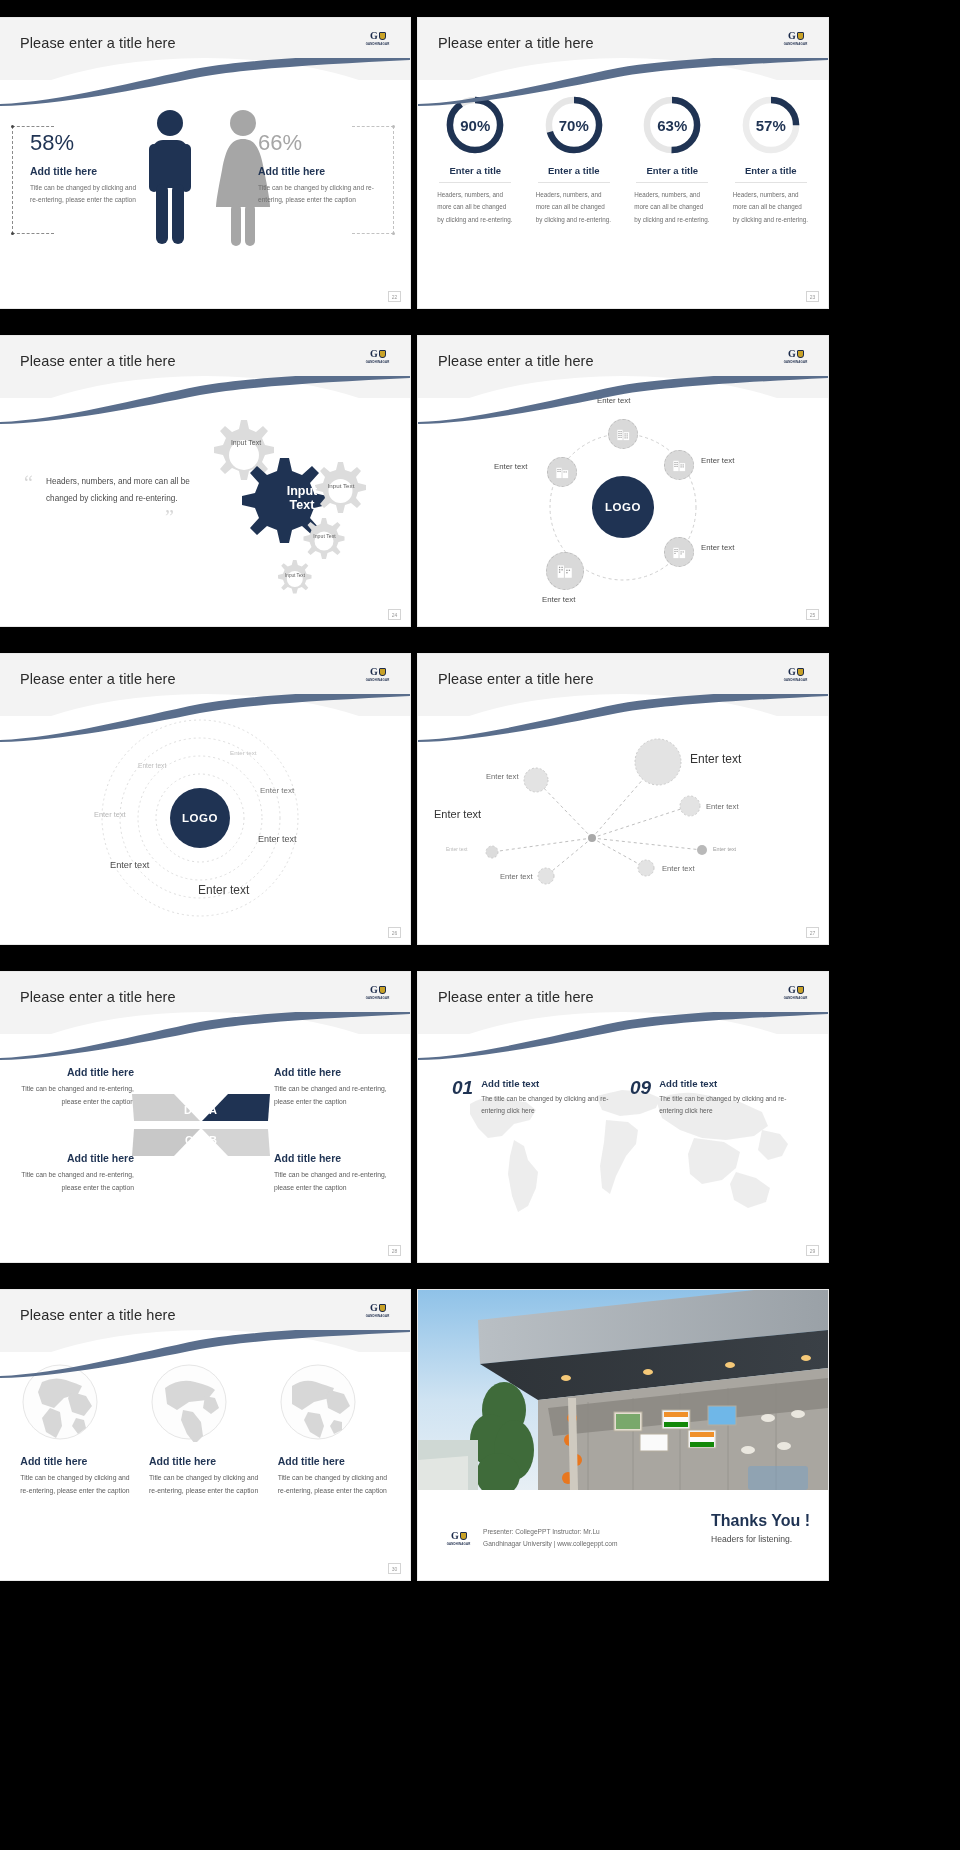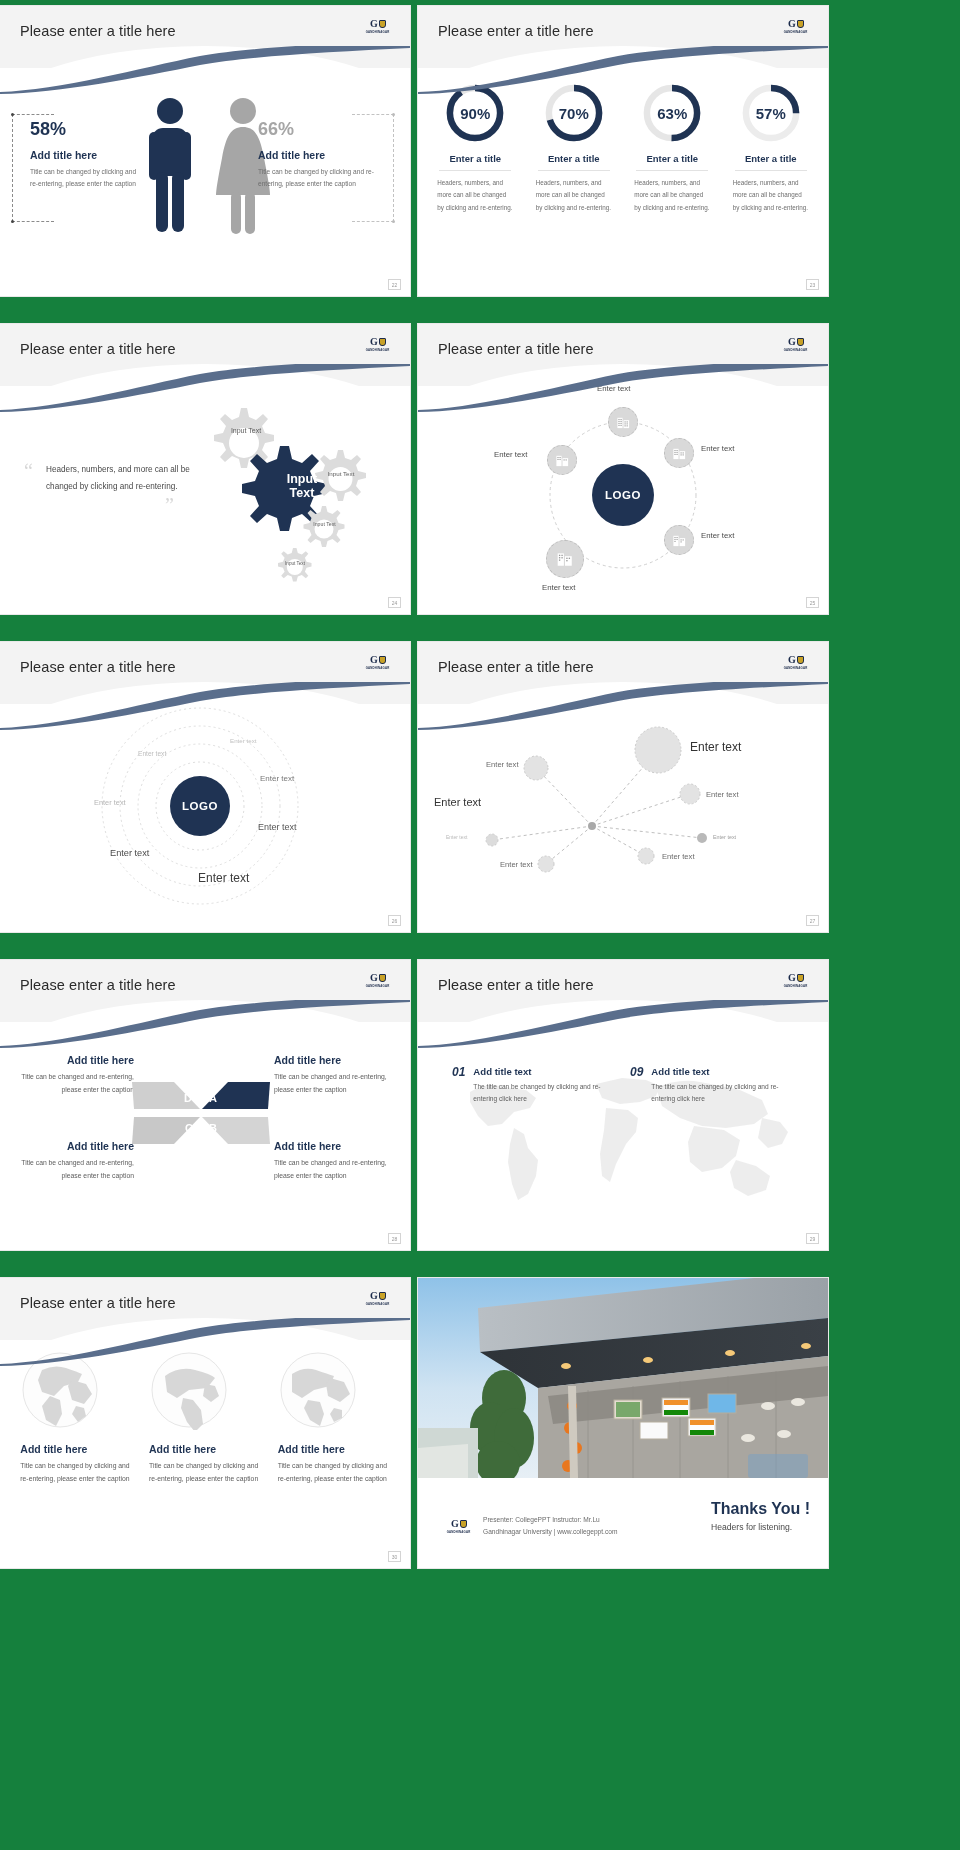--- a/index.html
+++ b/index.html
@@ -10,22 +10,22 @@
     color:#1f3353;
     overflow:hidden;
   }
   .deck{
     width:960px; height:1850px;
     display:grid;
     grid-template-columns:410px 410px;
     grid-template-rows:repeat(5, 313px);
     column-gap:8px;
     row-gap:5px;
-    padding-top:6px;
-    background:#15803d;
+    padding-top:18px;
+    background:#000000;
   }
   .slide{
     position:relative;
     width:410px; height:290px;
     background:#ffffff;
     overflow:hidden;
     box-shadow:0 0 0 1px #e9e9e9;
   }
   
   .hdr{
@@ -61,21 +61,21 @@
     border:1px solid #d4d4d4; background:#fff;
     font-size:5px; color:#9a9a9a;
     display:flex; align-items:center; justify-content:center;
     z-index:6;
   }
   
   .s1-wrap{ position:absolute; left:0; top:72px; width:100%; height:215px;}
   .s1-col{ position:absolute; top:42px; width:132px;}
   .s1-col.left{ left:12px; text-align:left; padding-left:18px;}
   .s1-col.right{ left:258px;}
-  .pct{ font-size:18px; font-weight:bold; line-height:1; }
+  .pct{ font-size:22px; font-weight:normal; line-height:1; }
   .pct.blue{ color:#1f3353;} .pct.grey{ color:#a6a6a6;}
   .addt{ font-size:10.5px; font-weight:bold; color:#1f3353; margin-top:11px;}
   .capt{ font-size:6.6px; color:#6e6e6e; line-height:1.75; margin-top:5px;}
   .bracket{ position:absolute; left:12px; top:36px; width:42px; height:108px; border:1px dashed #8b8b8b; border-right:none;}
   .bracket:before,.bracket:after{content:"";position:absolute;width:3px;height:3px;border-radius:50%;background:#444;left:-2px;}
   .bracket:before{top:-2px;} .bracket:after{bottom:-2px;}
   .bracket2{ position:absolute; left:352px; top:36px; width:42px; height:108px; border:1px dashed #c2c2c2; border-left:none;}
   .bracket2:before,.bracket2:after{content:"";position:absolute;width:3px;height:3px;border-radius:50%;background:#bbb;right:-2px;}
   .bracket2:before{top:-2px;} .bracket2:after{bottom:-2px;}
   .figure{ position:absolute; top:18px; }
@@ -105,21 +105,21 @@
   
   .net{ position:absolute; left:0; top:66px; width:100%; height:215px;}
   .nlab{ position:absolute; white-space:nowrap; color:#6a6a6a; font-size:7.6px;}
   
   .q4 { position:absolute; width:122px;}
   .q4 .t{ font-size:10.5px; font-weight:bold; color:#1f3353;}
   .q4 .c{ font-size:6.8px; color:#5d5d5d; line-height:1.95; margin-top:4px;}
   
   .mapbg{ position:absolute; left:0; top:70px; width:100%; height:215px; opacity:.5; }
   .numblk{ position:absolute; display:flex; gap:8px; align-items:flex-start;}
-  .bignum{ font-size:12px; font-weight:bold; font-style:italic; color:#1f3353; line-height:1;text-align:right;}
+  .bignum{ font-size:19px; font-weight:bold; font-style:italic; color:#1f3353; line-height:1;text-align:right;}
   .numblk .tt{ font-size:9.6px; font-weight:bold; color:#1f3353;}
   .numblk .cc{ font-size:6.6px; color:#5d5d5d; line-height:1.8; margin-top:4px; width:150px;}
   
   .globes{ position:absolute; left:0; top:72px; width:100%; display:flex; justify-content:space-around; padding:0 12px;}
   .gcell{ width:112px;}
   .gcell .gt{ font-size:10.5px; font-weight:bold; color:#1f3353; margin-top:9px;}
   .gcell .gc{ font-size:6.8px; color:#5d5d5d; line-height:1.95; margin-top:4px;}
   
   .photo{ position:absolute; left:0; top:0; width:100%; height:200px; overflow:hidden;}
   .credit{ position:absolute; left:26px; top:236px; display:flex; gap:9px; align-items:center;}

